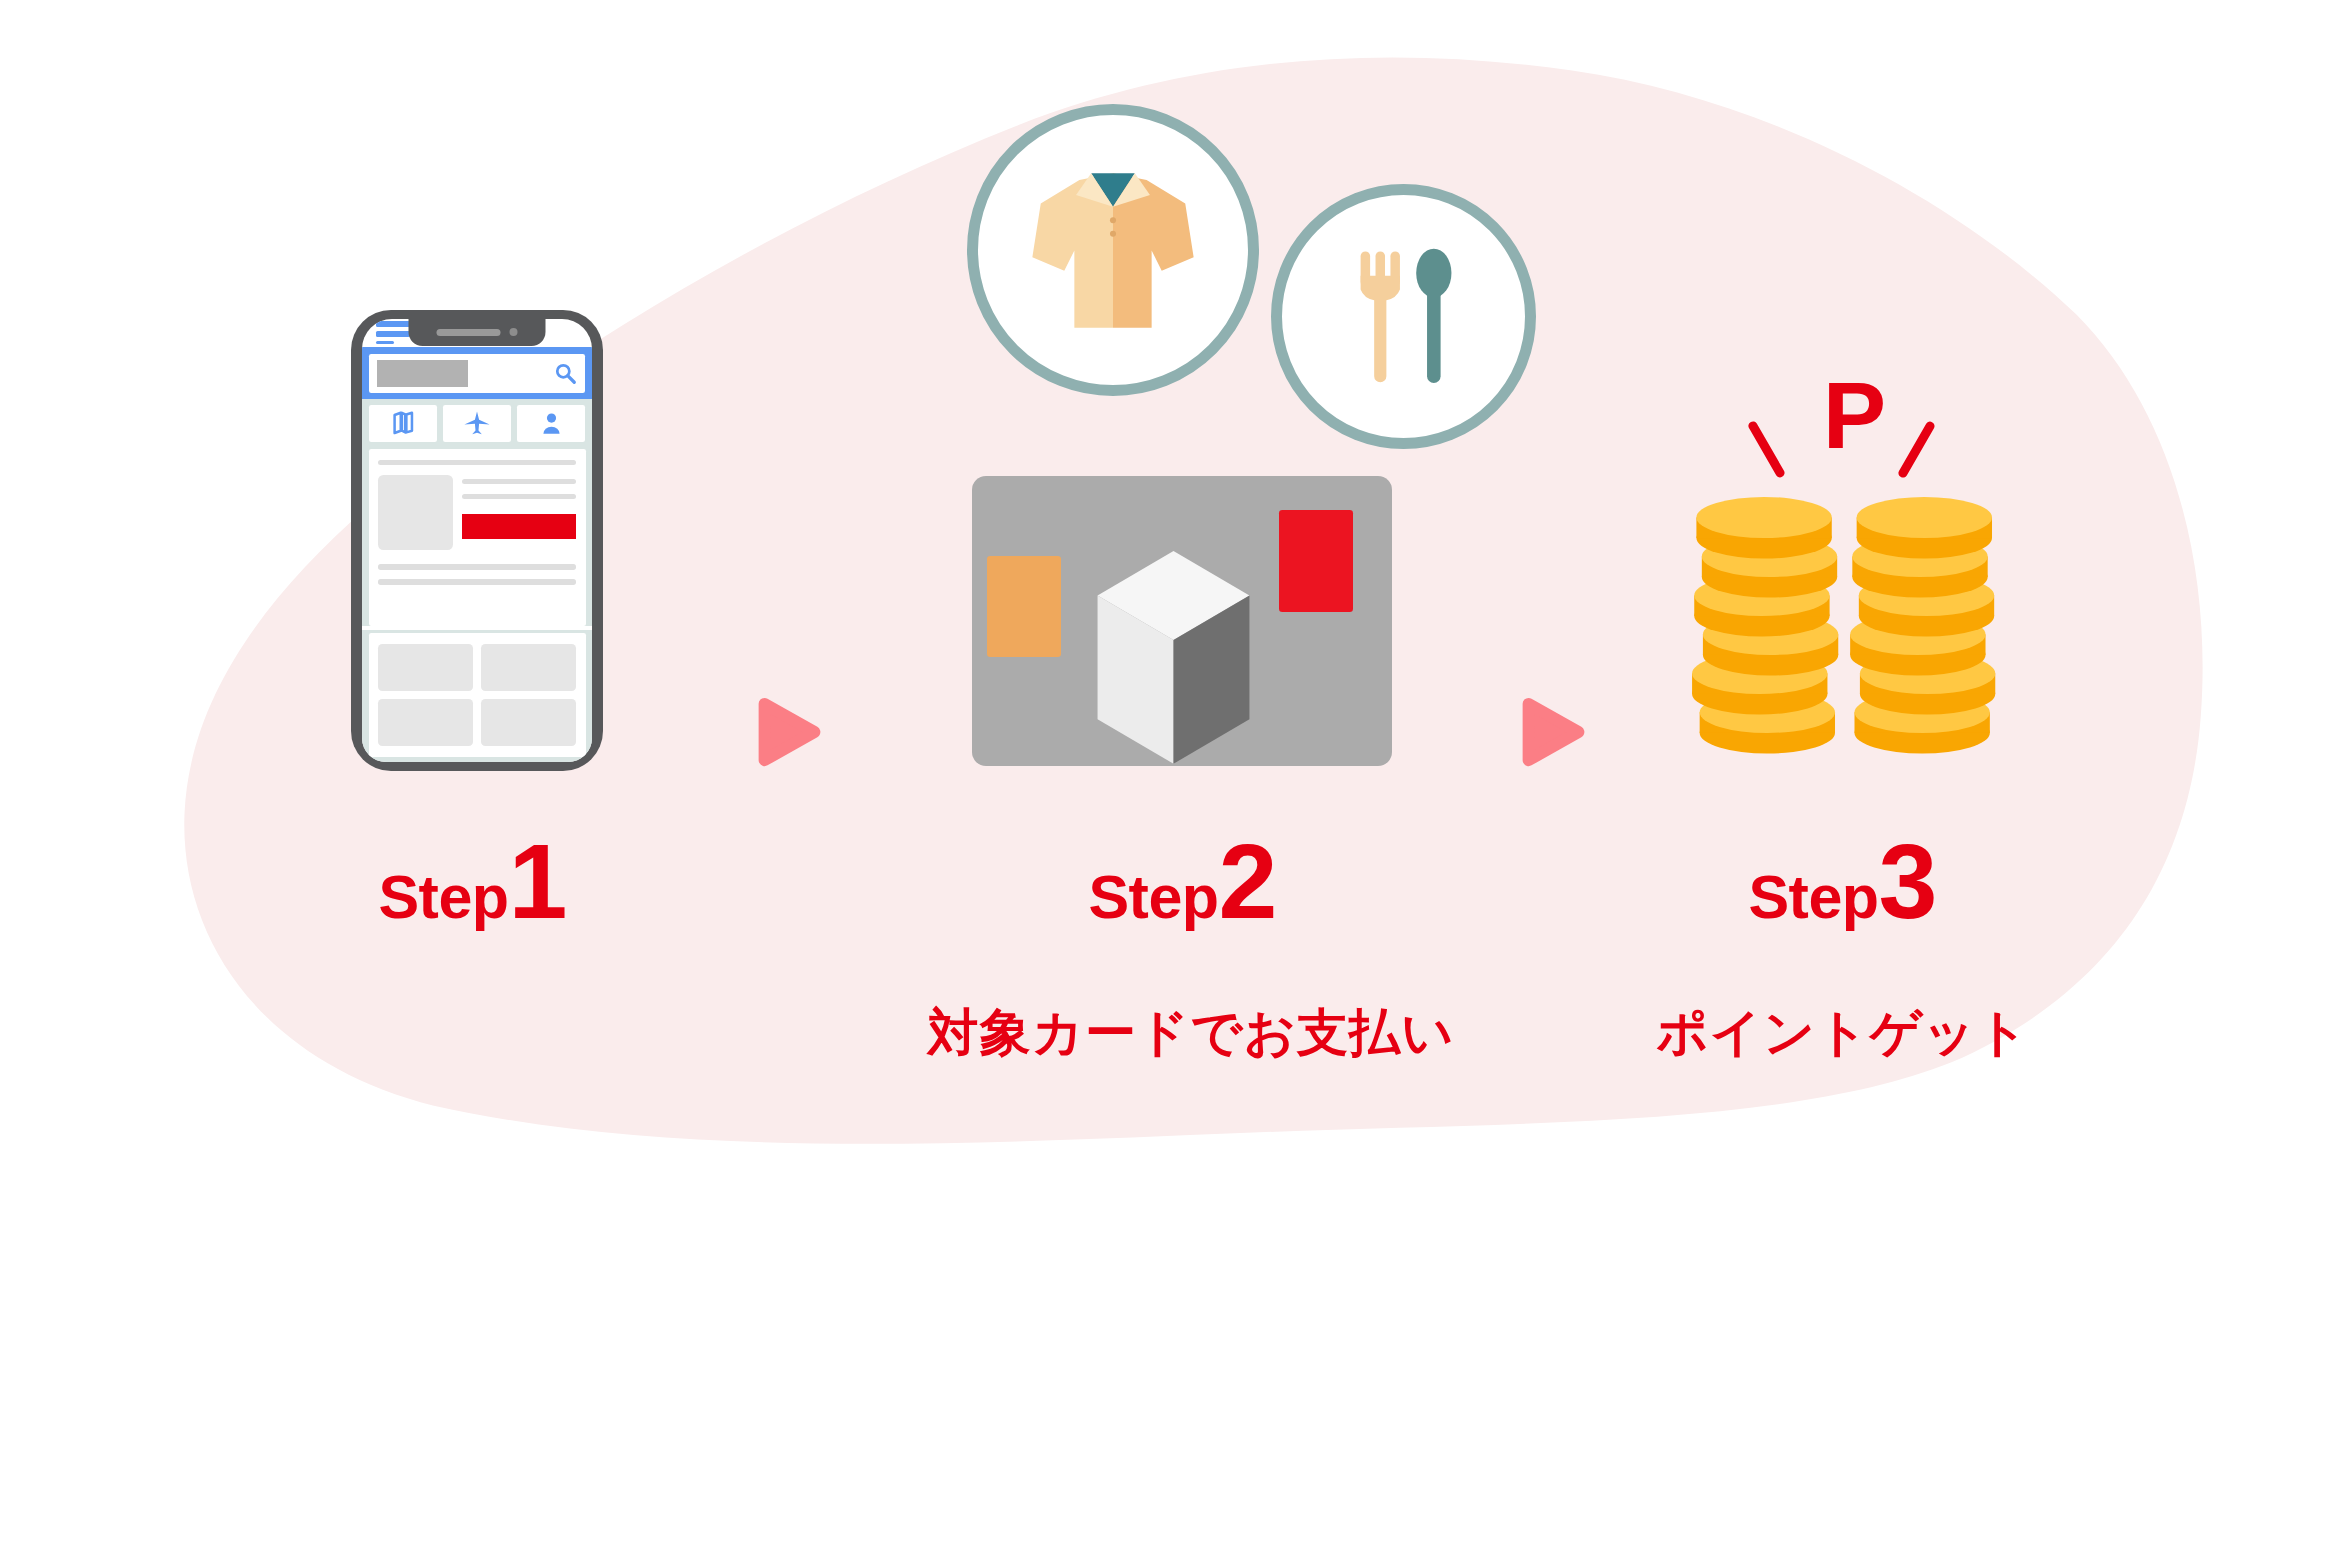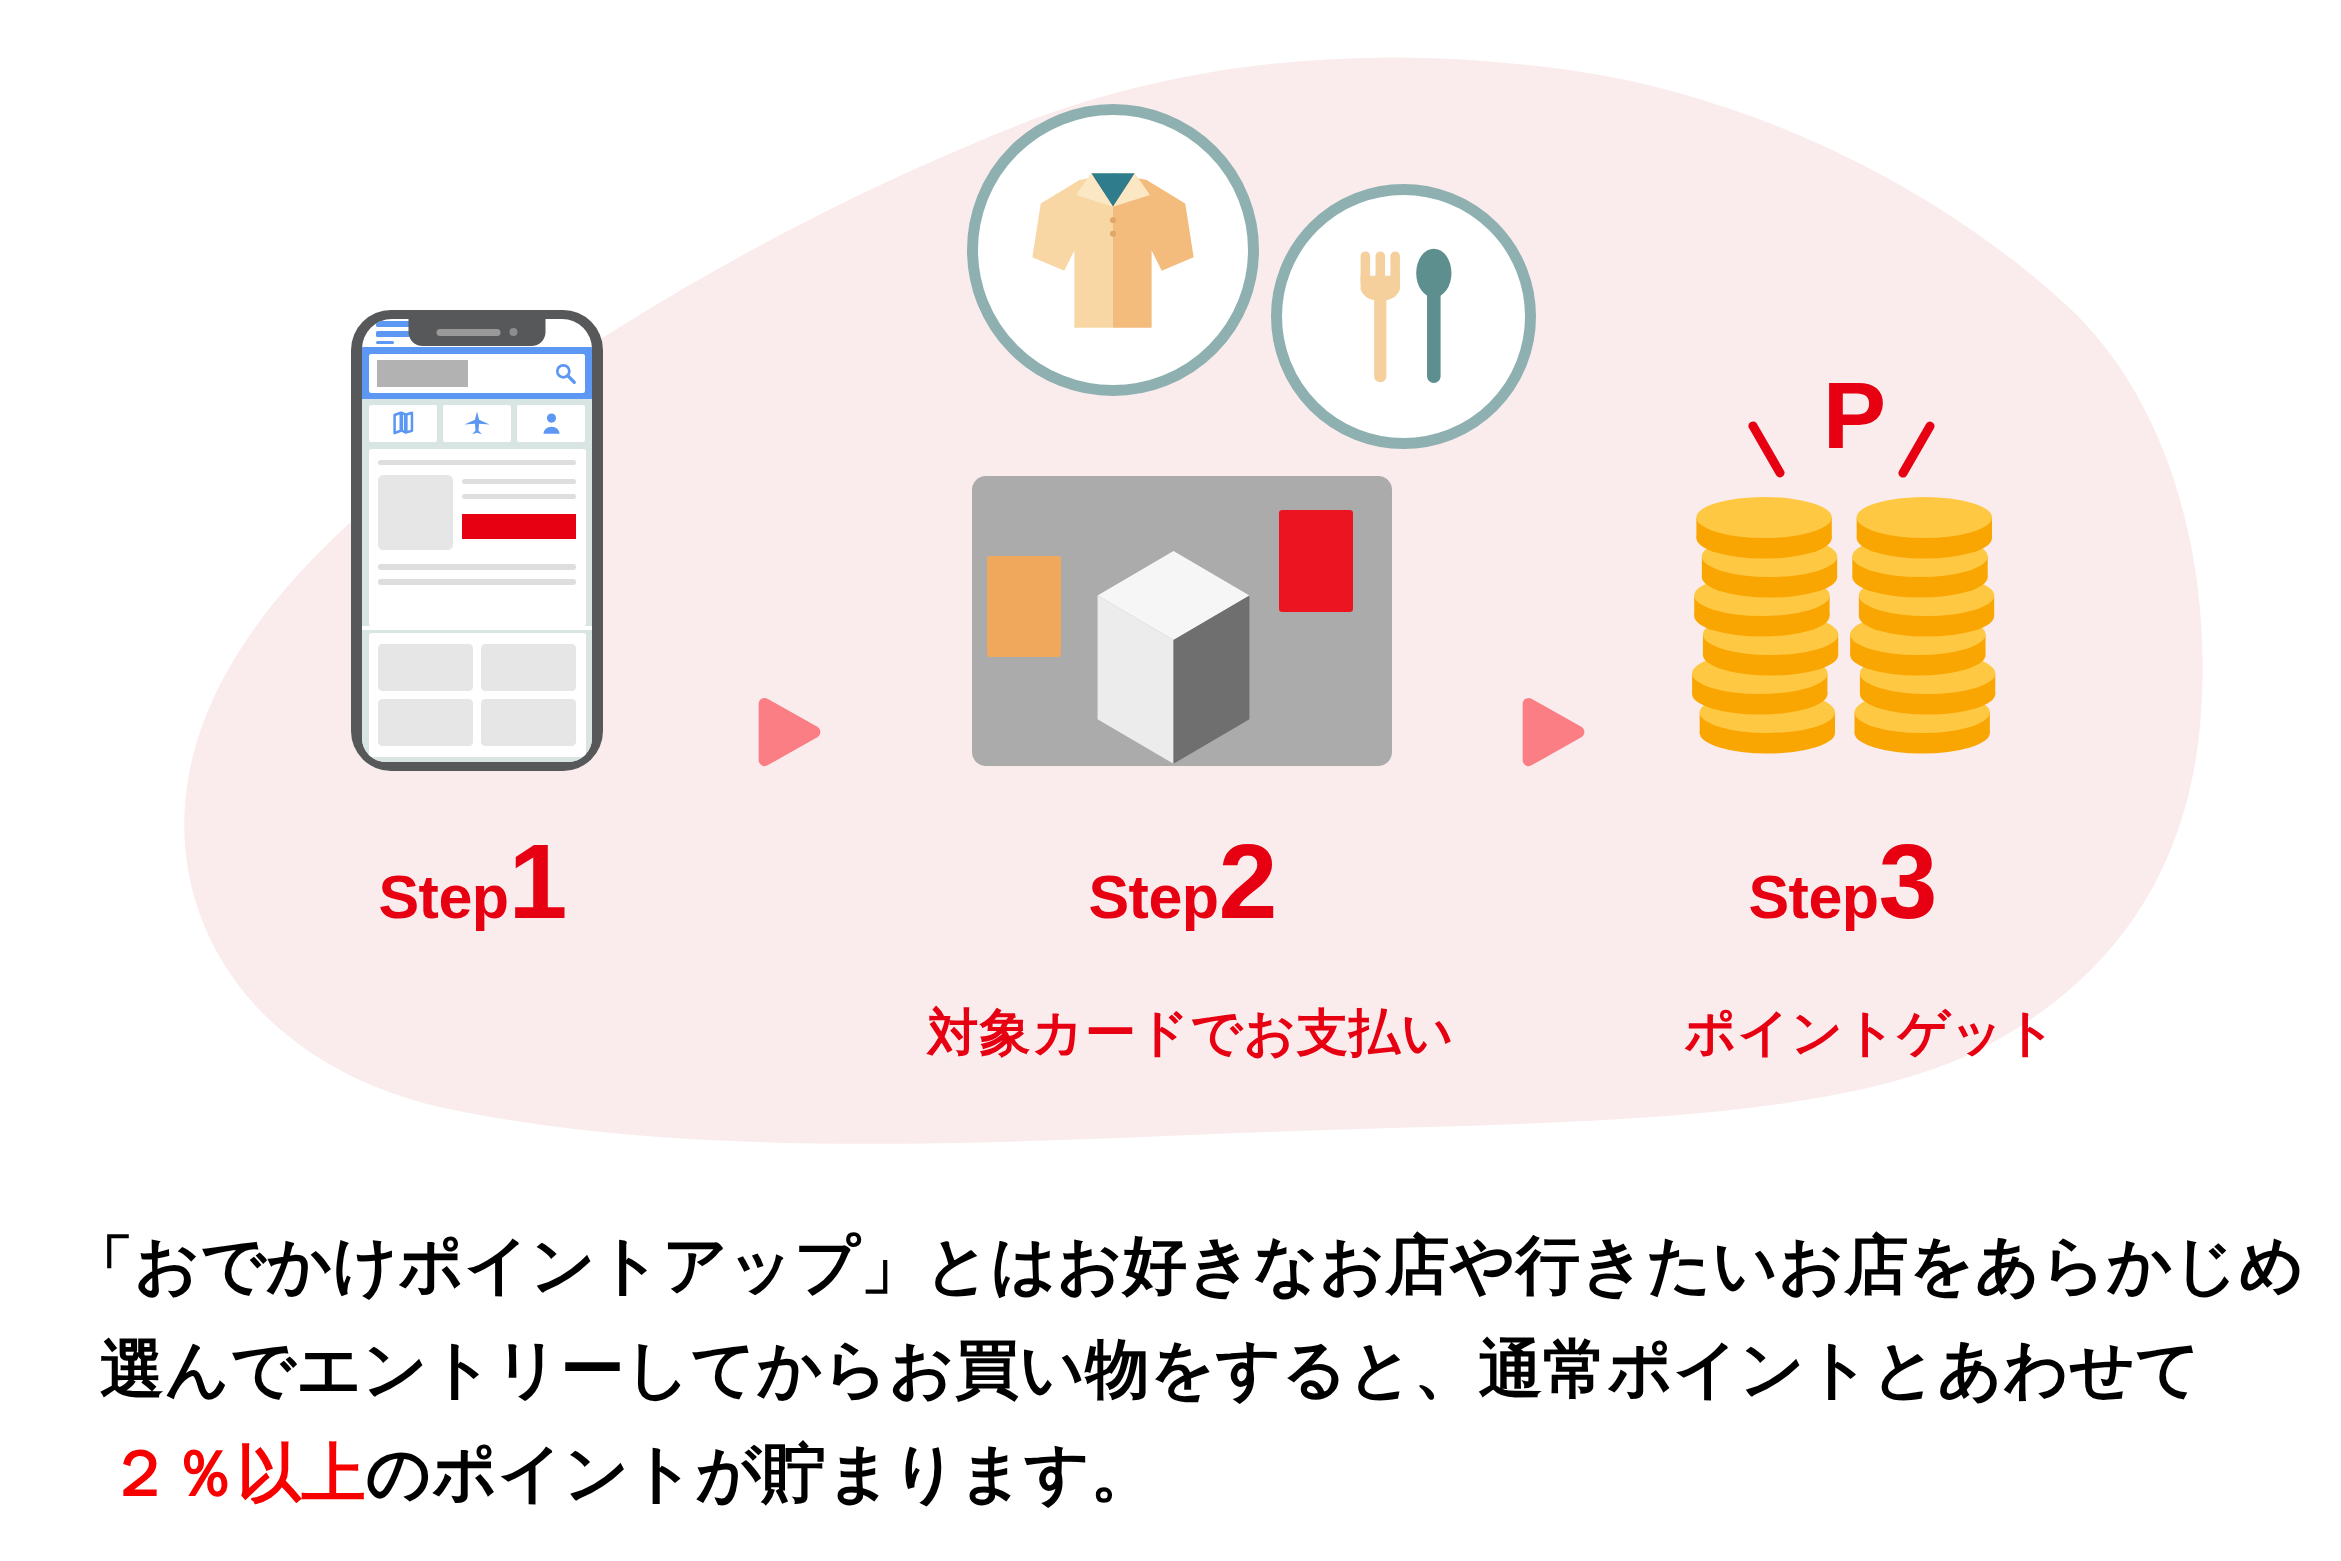--- a/index.html
+++ b/index.html
@@ -291,22 +291,17 @@
   <div class="step-title" style="left:1183px;top:828px;">
     <span class="w">Step</span>
       <span class="n">2</span>
   </div>
   <div class="step-caption" style="left:1191px;top:999px;">対象カードでお支払い</div>
 
   <div class="step-title" style="left:1843px;top:828px;">
     <span class="w">Step</span>
       <span class="n">3</span>
   </div>
-  <div class="step-caption" style="left:1843px;top:999px;margin-left:28px;">ポイントゲット</div>
-
-  <div class="desc">
-    <p class="l1"><span>「おでかけポイントアップ」とはお好きなお店や行きたいお店をあらかじめ</span></p>
-    <p class="l2"><span>選んでエントリーしてからお買い物をすると、通常ポイントとあわせて</span></p>
-    <p class="l3"><span class="hl">２％以上</span><span>のポイントが貯まります。</span></p>
-  </div>
+  <div class="step-caption" style="left:1843px;top:999px;">ポイントゲット</div>
+
 
 </div>
 
 
 </body></html>

